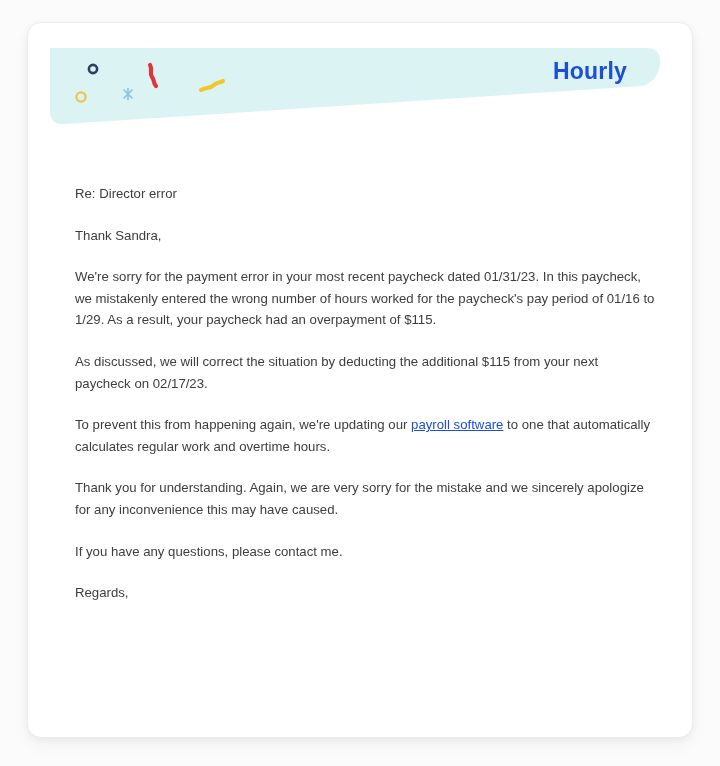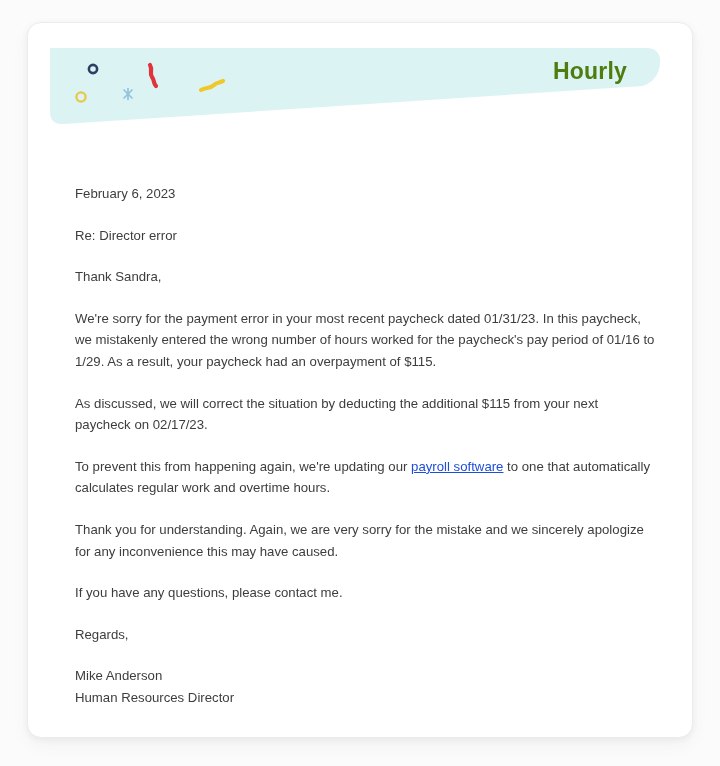--- a/index.html
+++ b/index.html
@@ -53,21 +53,21 @@
   }
 
   
   #brand-wordmark {
     position: absolute;
     right: 34px;
     top: 12px;
     font-size: 23px;
     font-weight: bold;
     letter-spacing: 0.2px;
-    color: #4d7c0f;
+    color: #1d4ed8;
     font-family: "Liberation Sans", sans-serif;
     white-space: nowrap;
   }
 
   
   #letter-body {
     position: absolute;
     left: 47px;    
     top: 160px;    
     width: 580px;
@@ -130,39 +130,34 @@
         <path d="M 100,19 C 103,24 99,27 102,31 C 105,35 103,37 106,40" fill="none" stroke="#e0333a" stroke-width="4.2" stroke-linecap="round"></path>
 
         <path d="M 151,44 C 156,41 160,43 164,39 C 167,36 170,37 173,35" fill="none" stroke="#f0c82a" stroke-width="4.2" stroke-linecap="round"></path>
       </svg>
 
       <div id="brand-wordmark">Hourly</div>
     </div>
 
     <div id="letter-body">
 
-      <p class="letter-block">February 6, 2023</p>
 
       <p class="letter-block">Re: Director error</p>
 
       <p class="letter-block">Thank Sandra,</p>
 
       <p class="letter-block">We're sorry for the payment error in your most recent paycheck dated 01/31/23. In this paycheck, we mistakenly entered the wrong number of hours worked for the paycheck's pay period of 01/16 to 1/29. As a result, your paycheck had an overpayment of $115.</p>
 
       <p class="letter-block">As discussed, we will correct the situation by deducting the additional $115 from your next paycheck on 02/17/23.</p>
 
       <p class="letter-block"><span>To prevent this from happening again, we're updating our </span><a class="inline-link" href="#">payroll software</a><span> to one that automatically calculates regular work and overtime hours.</span></p>
 
       <p class="letter-block">Thank you for understanding. Again, we are very sorry for the mistake and we sincerely apologize for any inconvenience this may have caused.</p>
 
       <p class="letter-block">If you have any questions, please contact me.</p>
 
       <p class="letter-block tight">Regards,</p>
 
-      <div id="signature-block">
-        <span class="sig-line">Mike Anderson</span>
-        <span class="sig-line">Human Resources Director</span>
-      </div>
 
     </div>
 
   </div>
 </div>
 
 </body></html>

